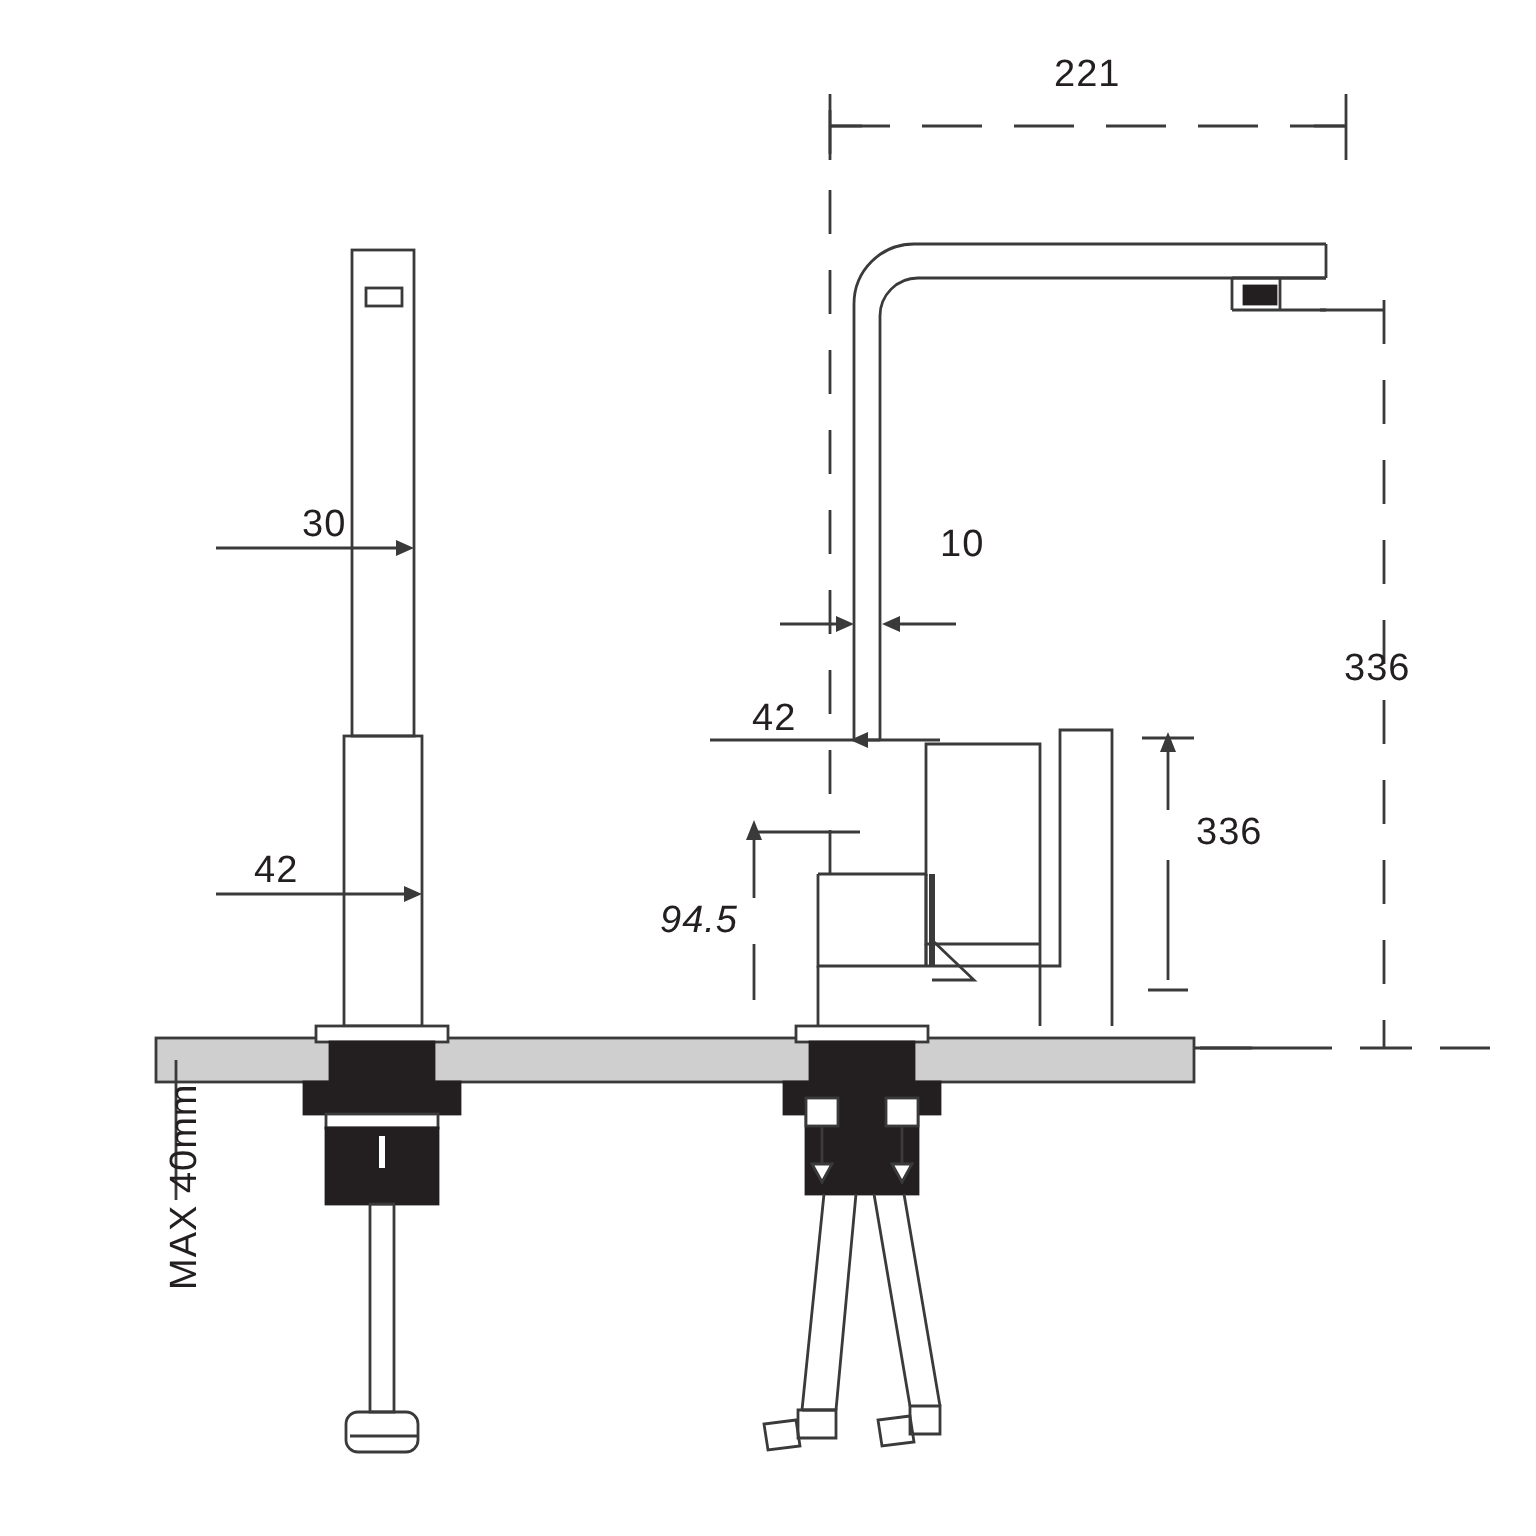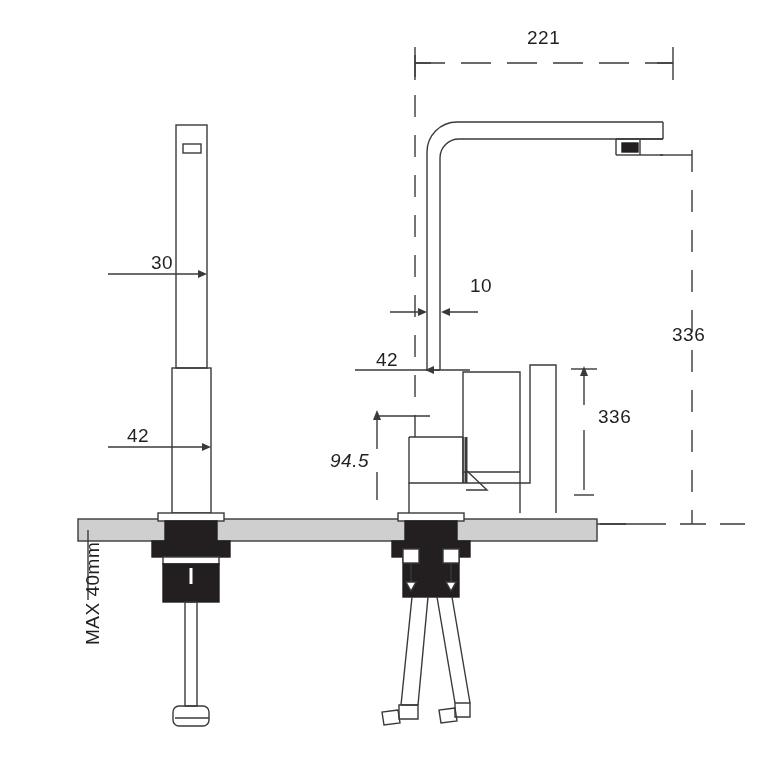--- a/index.html
+++ b/index.html
@@ -158,21 +158,21 @@
 
   </g>
 </svg>
 
 <div class="lbl" style="left:527px;top:27px;">221</div>
 
 <div class="lbl" style="left:127px;top:252px;margin-left:24px;">30</div>
 
 <div class="lbl" style="left:127px;top:425px;">42</div>
 
-<div class="lbl" style="left:470px;top:275px;">10</div>
+<div class="lbl" style="left:470px;top:262px;">10</div>
 
 <div class="lbl" style="left:376px;top:349px;">42</div>
 
 <div class="lbl" style="left:330px;top:450px;font-style:italic;">94.5</div>
 
 <div class="lbl" style="left:598px;top:406px;">336</div>
 
 <div class="lbl" style="left:672px;top:324px;">336</div>
 
 <div class="lbl rot" style="left:82px;top:645px;">MAX 40mm</div>

